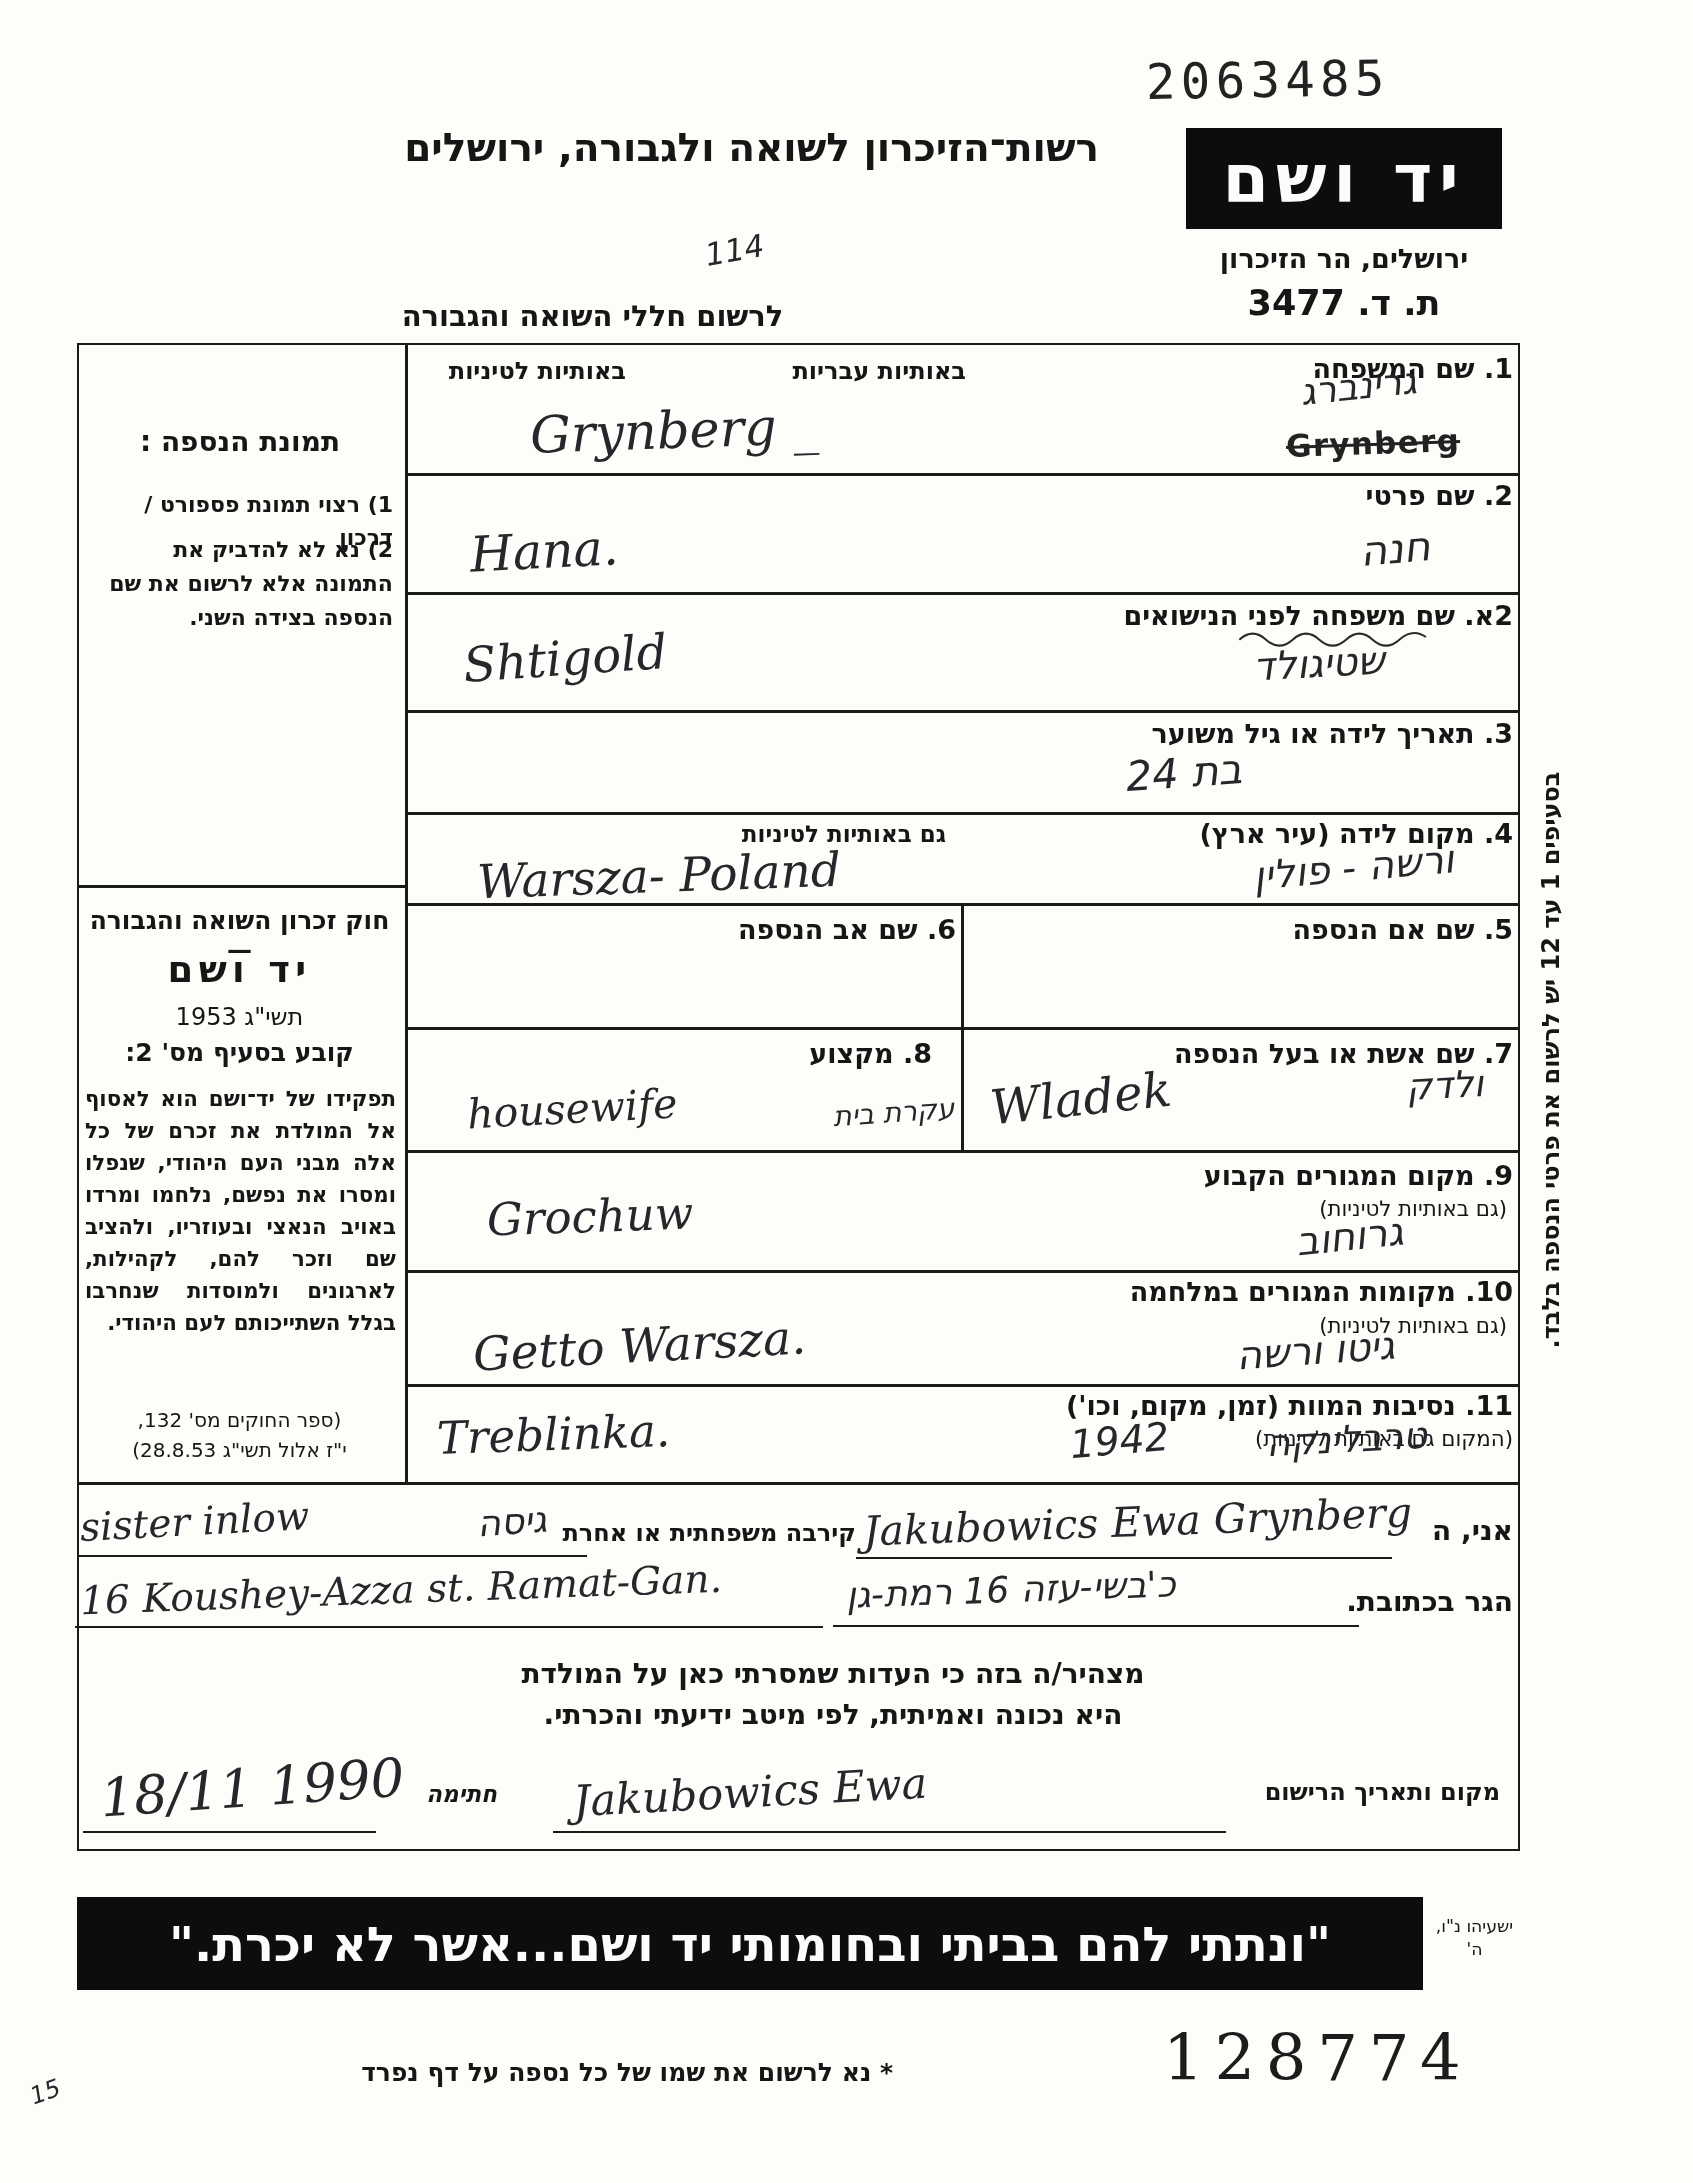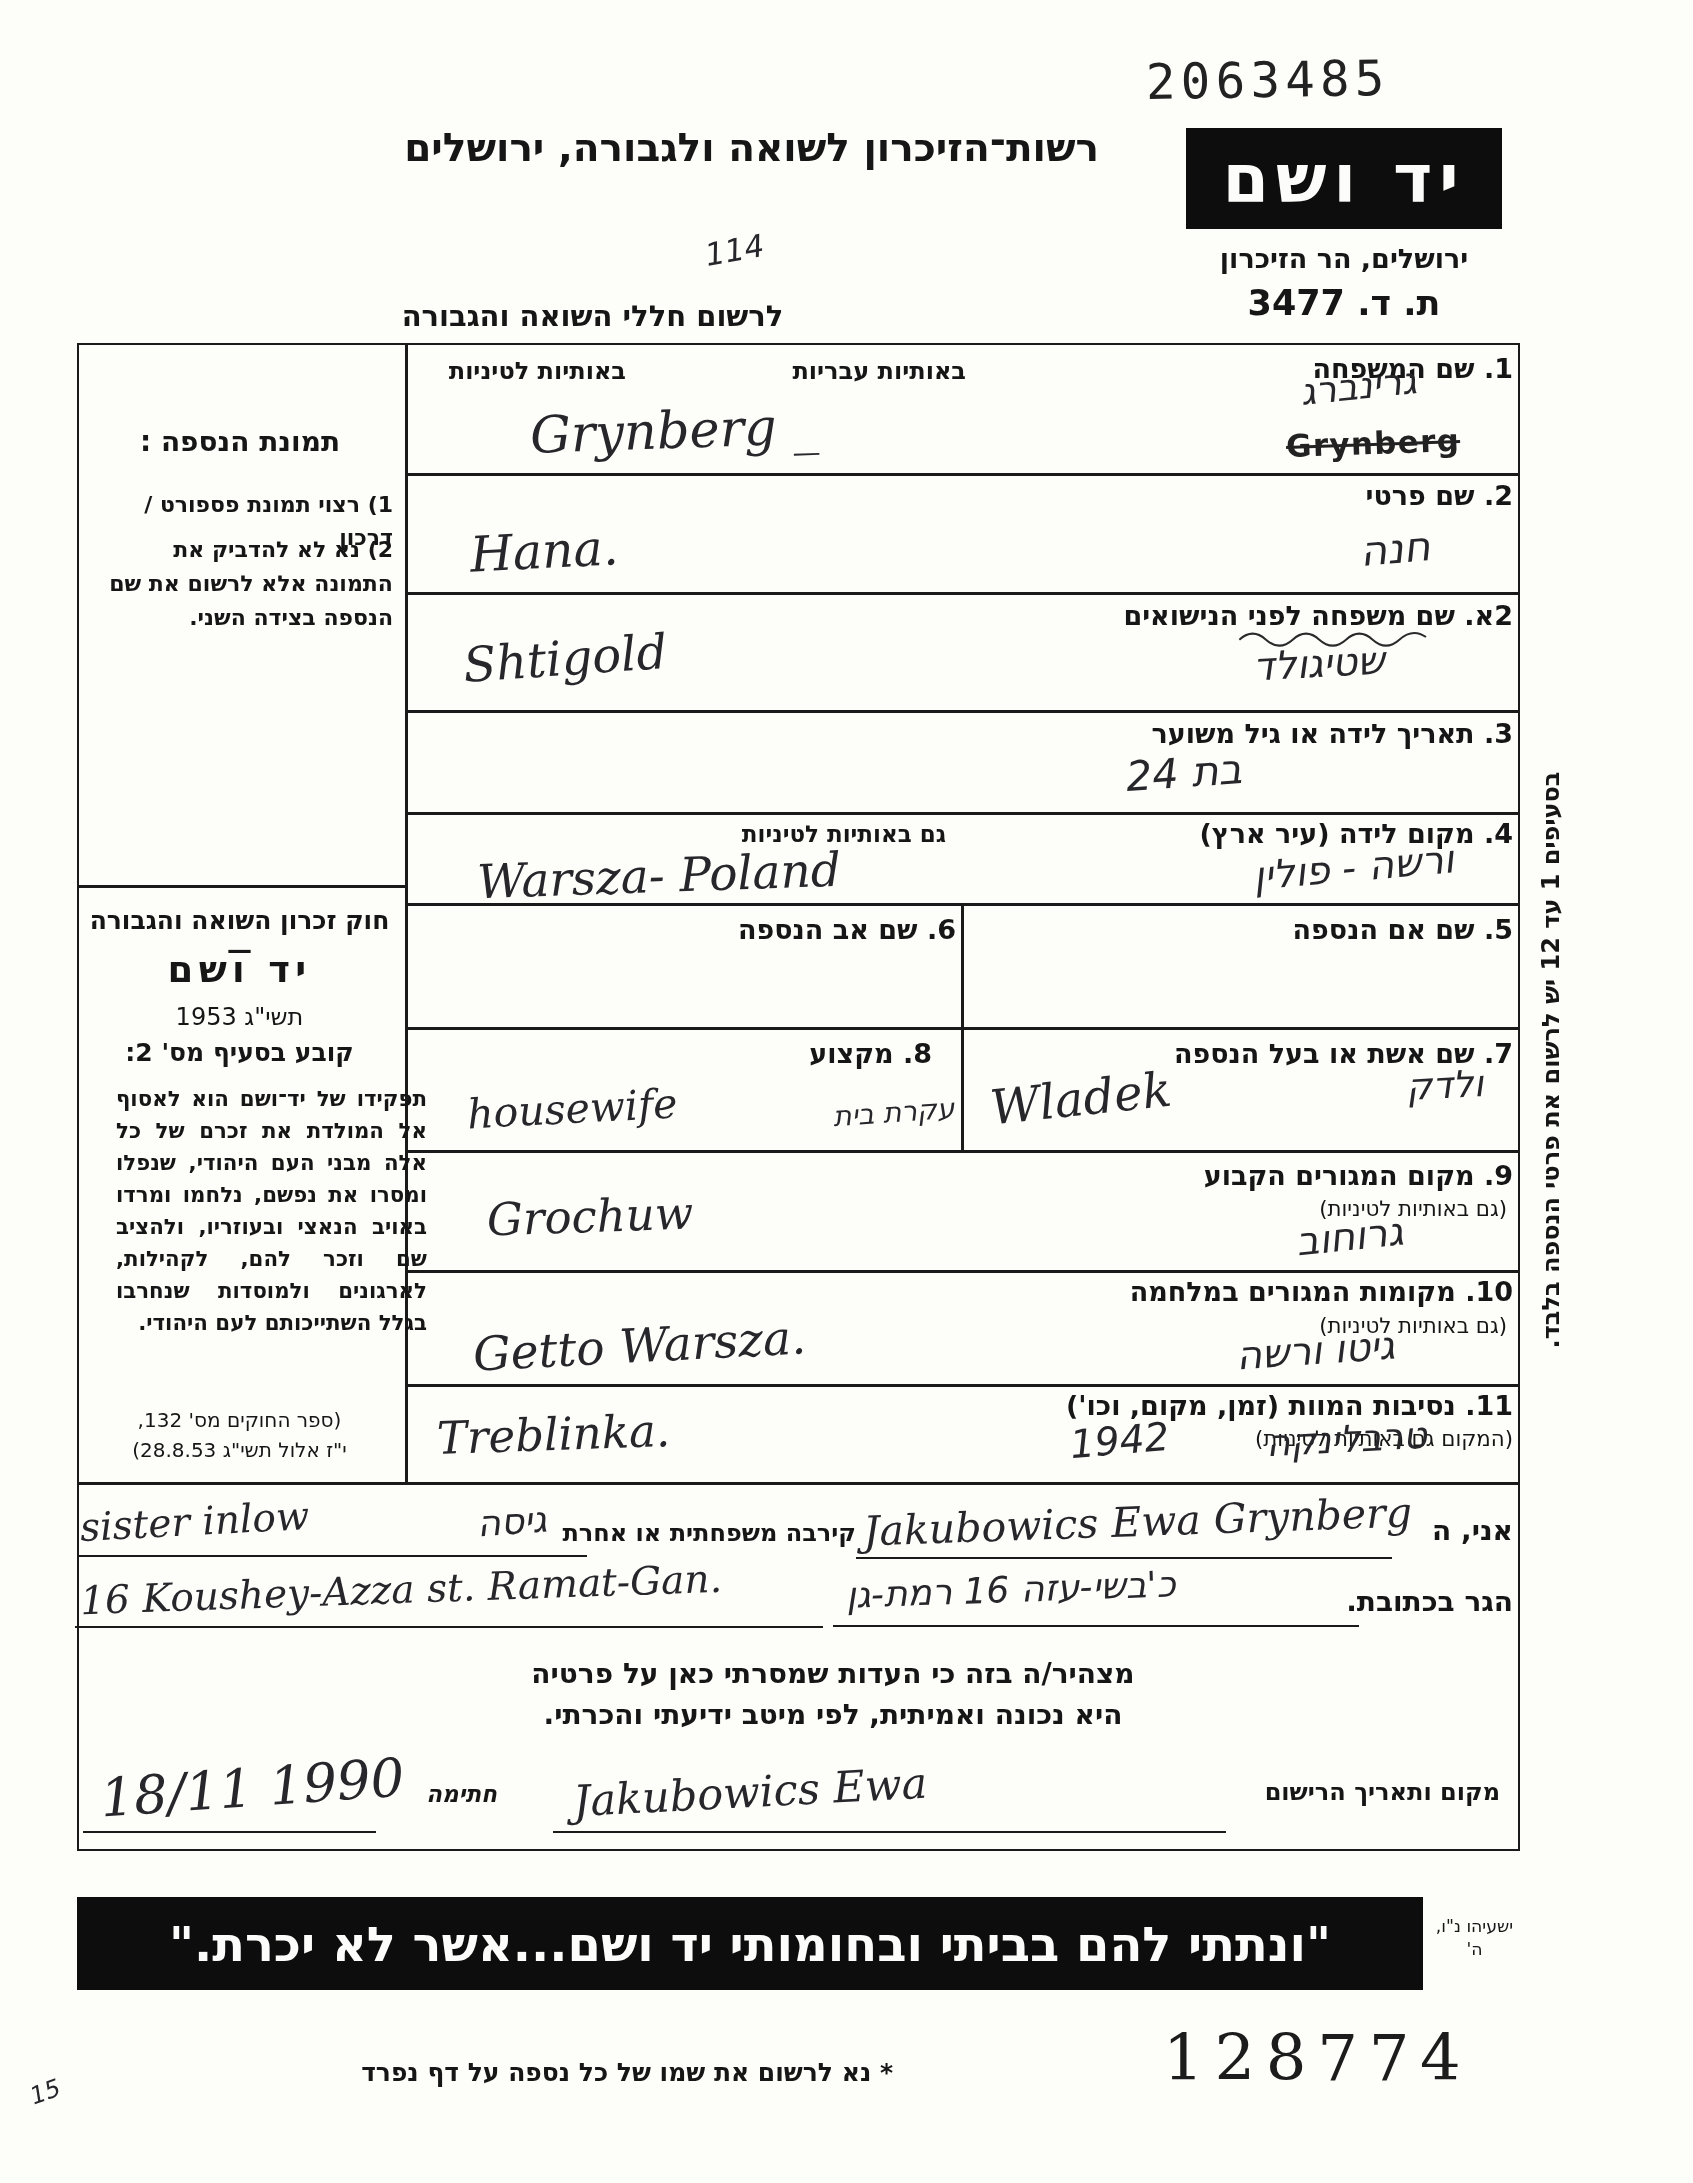--- a/index.html
+++ b/index.html
@@ -80,21 +80,21 @@
   <div class="line" style="left:961px; top:1027px; width:2.7px; height:126px;"></div>
 
   <div class="abs rtl b ctr" style="left:80px; top:425px; width:320px; font-size:28px;">תמונת הנספה :</div>
   <div class="abs rtl b wrap" style="left:93px; top:488px; width:300px; font-size:22px; line-height:1.5;">1) רצוי תמונת פספורט / דרכון</div>
   <div class="abs rtl b wrap" style="left:93px; top:533px; width:300px; font-size:22px; line-height:1.55;">2) נא לא להדביק את התמונה אלא לרשום את שם הנספה בצידה השני.</div>
 
   <div class="abs rtl b ctr wrap" style="left:83px; top:906px; width:313px; font-size:25px;">חוק זכרון השואה והגבורה —</div>
   <div class="abs rtl b ctr" style="left:83px; top:948px; width:313px; font-size:37px; letter-spacing:5.3px;">יד ושם</div>
   <div class="abs rtl ctr" style="left:83px; top:1003px; width:313px; font-size:24px;">תשי"ג 1953</div>
   <div class="abs rtl b ctr" style="left:83px; top:1038px; width:313px; font-size:25px;">קובע בסעיף מס' 2:</div>
-  <div class="abs rtl b wrap" style="left:85px; top:1083px; width:311px; font-size:21.3px; line-height:1.5; text-align:justify;margin-left:31px;">תפקידו של יד־ושם הוא לאסוף אל המולדת את זכרם של כל אלה מבני העם היהודי, שנפלו ומסרו את נפשם, נלחמו ומרדו באויב הנאצי ובעוזריו, ולהציב שם וזכר להם, לקהילות, לארגונים ולמוסדות שנחרבו בגלל השתייכותם לעם היהודי.</div>
+  <div class="abs rtl b wrap" style="left:85px; top:1083px; width:311px; font-size:21.3px; line-height:1.5; text-align:justify;">תפקידו של יד־ושם הוא לאסוף אל המולדת את זכרם של כל אלה מבני העם היהודי, שנפלו ומסרו את נפשם, נלחמו ומרדו באויב הנאצי ובעוזריו, ולהציב שם וזכר להם, לקהילות, לארגונים ולמוסדות שנחרבו בגלל השתייכותם לעם היהודי.</div>
   <div class="abs rtl ctr" style="left:83px; top:1408px; width:313px; font-size:20px;">(ספר החוקים מס' 132,</div>
   <div class="abs rtl ctr" style="left:83px; top:1438px; width:313px; font-size:20px;">י"ז אלול תשי"ג 28.8.53)</div>
 
   <div class="abs rtl b ctr" style="left:1193px; top:1044px; width:720px; height:32px; font-size:24px; transform:rotate(-90deg);">בסעיפים 1 עד 12 יש לרשום את פרטי הנספה בלבד.</div>
 
   <div class="abs rtl b" style="left:1293px; top:353px; width:220px; font-size:27px;">1. שם המשפחה</div>
   <div class="abs rtl b" style="left:793px; top:357px; width:173px; font-size:24px;">באותיות עבריות</div>
   <div class="abs rtl b" style="left:453px; top:357px; width:173px; font-size:24px;">באותיות לטיניות</div>
   <div class="abs rtl hwh" style="left:1300px; top:365px; font-size:37px; transform:rotate(-6deg);">גרינברג</div>
   <div class="abs b crossed" style="left:1286px; top:425px; font-size:31px; letter-spacing:1.3px; transform:rotate(-2deg); color:#222;">Grynberg</div>
@@ -153,21 +153,21 @@
   <div class="abs hwl" style="left:80px; top:1499px; font-size:39px; transform:rotate(-3deg);">sister inlow</div>
   <div class="line" style="left:79px; top:1555px; width:508px; height:2px;"></div>
   <div class="line" style="left:856px; top:1557px; width:536px; height:2px;"></div>
 
   <div class="abs rtl b" style="left:1346px; top:1585px; width:167px; font-size:28px;">הגר בכתובת.</div>
   <div class="abs rtl hwh" style="left:846px; top:1569px; font-size:36px; transform:rotate(-2deg);">כ'בשי-עזה 16 רמת-גן</div>
   <div class="abs hwl" style="left:80px; top:1567px; font-size:39px; transform:rotate(-2deg);">16 Koushey-Azza st. Ramat-Gan.</div>
   <div class="line" style="left:833px; top:1625px; width:526px; height:2px;"></div>
   <div class="line" style="left:75px; top:1626px; width:748px; height:2px;"></div>
 
-  <div class="abs rtl b ctr" style="left:493px; top:1657px; width:680px; font-size:28px;">מצהיר/ה בזה כי העדות שמסרתי כאן על פרטיה</div>
+  <div class="abs rtl b ctr" style="left:493px; top:1657px; width:680px; font-size:28px;">מצהיר/ה בזה כי העדות שמסרתי כאן על המולדת</div>
   <div class="abs rtl b ctr" style="left:493px; top:1698px; width:680px; font-size:28px;">היא נכונה ואמיתית, לפי מיטב ידיעתי והכרתי.</div>
 
   <div class="abs rtl b" style="left:1233px; top:1778px; width:267px; font-size:24px;">מקום ותאריך הרישום</div>
   <div class="abs hwl" style="left:573px; top:1767px; font-size:43px; transform:rotate(-3deg);">Jakubowics Ewa</div>
   <div class="line" style="left:553px; top:1831px; width:673px; height:2px;"></div>
   <div class="abs rtl b" style="left:390px; top:1781px; width:107px; font-size:23px;font-style:italic;">חתימה</div>
   <div class="abs hwl" style="left:100px; top:1757px; font-size:53px; transform:rotate(-4deg);">18/11 1990</div>
   <div class="line" style="left:83px; top:1831px; width:293px; height:2px;"></div>
 
   <div class="banner" style="left:77px; top:1897px; width:1346px; height:93px;">

